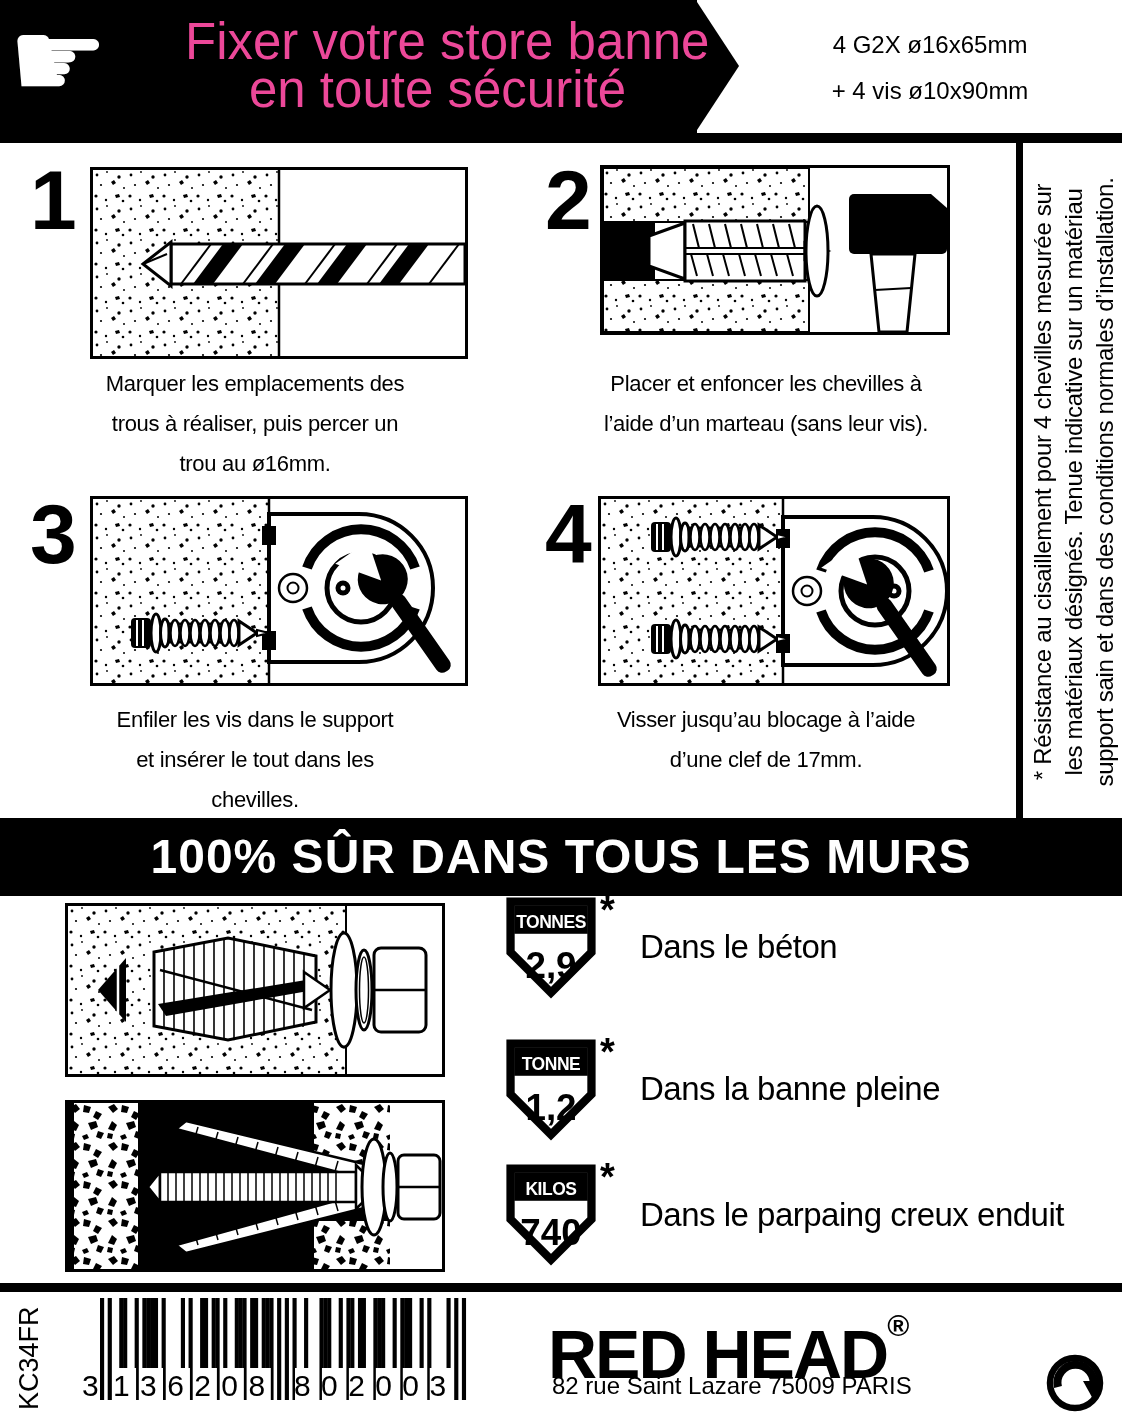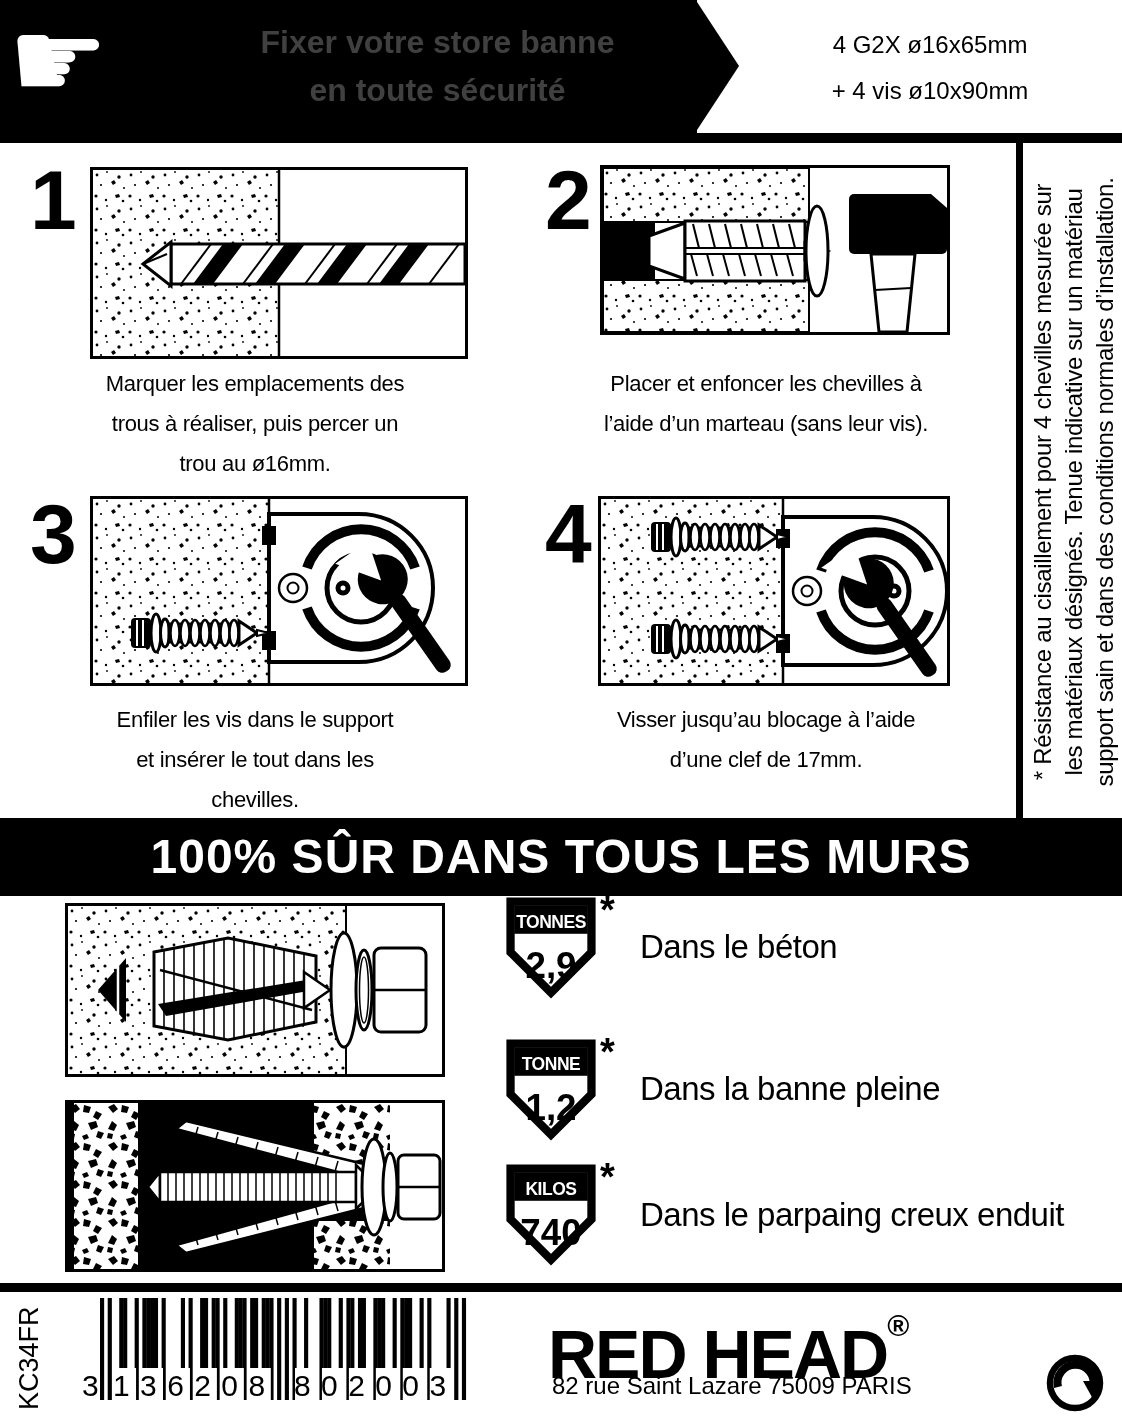--- a/index.html
+++ b/index.html
@@ -94,21 +94,21 @@
         <polygon points="112,-2 152,-30 152,10" fill="#fff"></polygon>
       </g>
     </defs>
   </svg>
 
   <div class="abs" style="left:0;top:0;width:1122px;height:143px;background:#000"></div>
   <div class="abs" style="left:697px;top:0;width:425px;height:133px;background:#fff">
     <div class="abs" style="left:0;top:2px;width:0;height:0;border-top:64px solid transparent;border-bottom:64px solid transparent;border-left:42px solid #000"></div>
   </div>
   <span class="abs" style="left:8px;top:0;font-size:112px;line-height:120px;color:#fff;font-family:'DejaVu Sans',sans-serif">☛</span>
-  <div class="abs pre ctr" style="left:185px;top:18px;width:505px;font-size:32px;font-weight:bold;line-height:48px;color:#404040">Fixer votre store banne
+  <div class="abs pre ctr" style="left:185px;top:18px;width:505px;font-size:51px;font-weight:normal;line-height:48px;color:#ec4899">Fixer votre store banne
 en toute sécurité</div>
   <div class="abs pre ctr" style="left:745px;top:22px;width:370px;font-size:24px;line-height:46px;color:#000">4 G2X ø16x65mm
 + 4 vis ø10x90mm</div>
 
   <div class="abs" style="left:1016px;top:143px;width:7px;height:675px;background:#000"></div>
   <div class="abs rot-wrap" style="left:1024px;top:146px;width:98px;height:672px">
     <div class="abs pre ctr" style="width:672px;height:98px;left:0;top:0;transform:rotate(-90deg) translateX(-672px);transform-origin:0 0;font-size:24px;line-height:31px;letter-spacing:-0.3px;padding-top:3px">* Résistance au cisaillement pour 4 chevilles mesurée sur
 les matériaux désignés. Tenue indicative sur un matériau
 support sain et dans des conditions normales d’installation.</div>
   </div>

